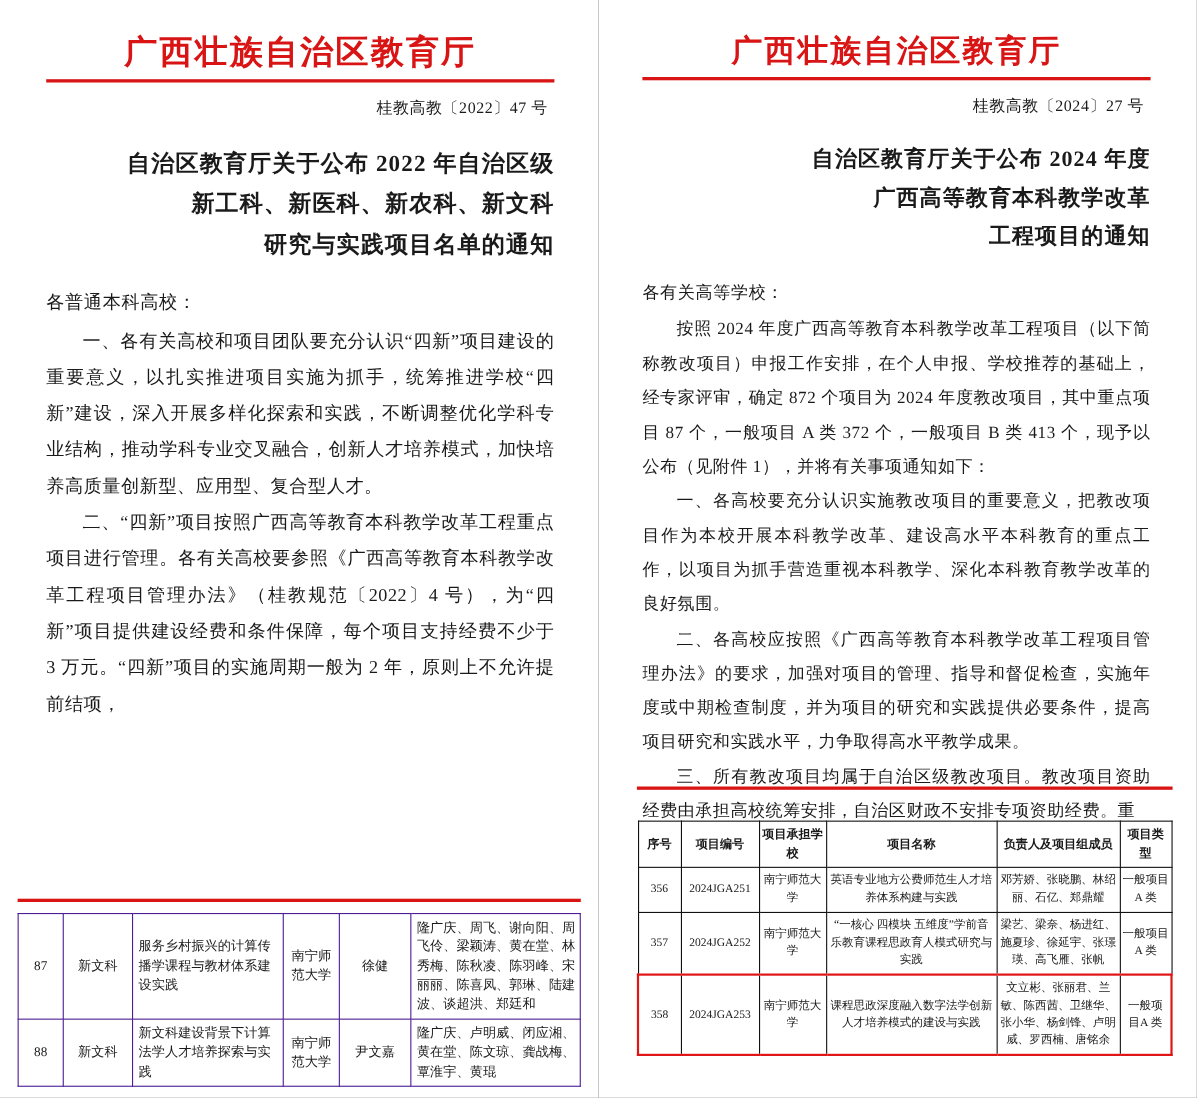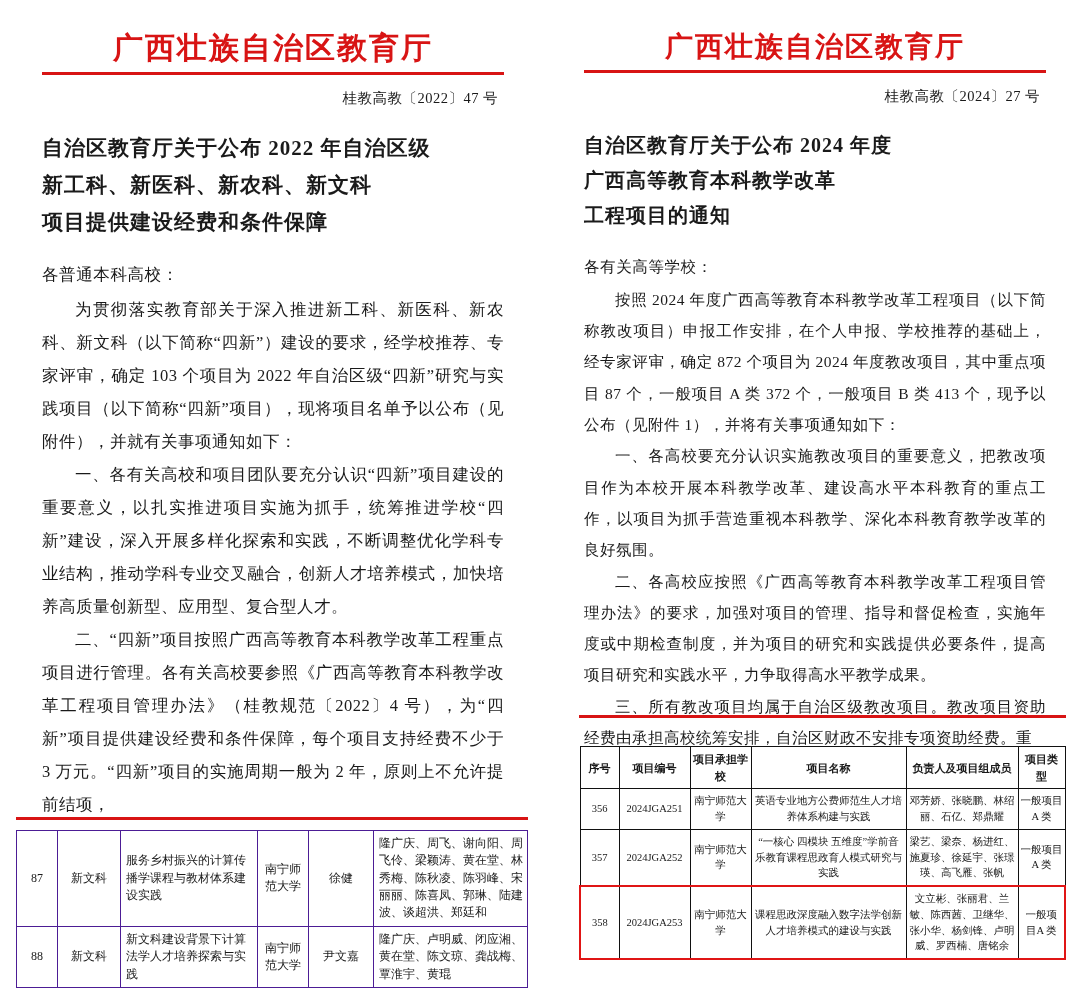--- a/index.html
+++ b/index.html
@@ -55,21 +55,21 @@
     margin: 4px 0 14px 0;
   }
   .doc-no {
     text-align: right;
     font-size: 14.5px;
     color: #1a1a1a;
     margin: 9px 6px 22px 0;
     letter-spacing: 0.5px;
   }
   .doc-title {
-    text-align: left;
+    text-align: right;
     font-size: 21px;
     font-weight: bold;
     line-height: 1.75;
     letter-spacing: 1px;
     margin-bottom: 18px;
   }
   .doc-right .doc-title { font-size: 20px; }
   .doc-title div { white-space: nowrap; }
   .salutation {
     font-size: 16.5px;
@@ -180,24 +180,23 @@
 
 <div class="page">
 
   <div class="doc doc-left">
     <div class="masthead">广西壮族自治区教育厅</div>
     <div class="red-rule"></div>
     <div class="doc-no">桂教高教〔2022〕47 号</div>
     <div class="doc-title">
       <div>自治区教育厅关于公布 2022 年自治区级</div>
       <div>新工科、新医科、新农科、新文科</div>
-      <div>项目提供建设经费和条件保障</div>
+      <div>研究与实践项目名单的通知</div>
     </div>
     <div class="salutation">各普通本科高校：</div>
-    <p class="para">为贯彻落实教育部关于深入推进新工科、新医科、新农科、新文科（以下简称“四新”）建设的要求，经学校推荐、专家评审，确定 103 个项目为 2022 年自治区级“四新”研究与实践项目（以下简称“四新”项目），现将项目名单予以公布（见附件），并就有关事项通知如下：</p>
     <p class="para">一、各有关高校和项目团队要充分认识“四新”项目建设的重要意义，以扎实推进项目实施为抓手，统筹推进学校“四新”建设，深入开展多样化探索和实践，不断调整优化学科专业结构，推动学科专业交叉融合，创新人才培养模式，加快培养高质量创新型、应用型、复合型人才。</p>
     <p class="para">二、“四新”项目按照广西高等教育本科教学改革工程重点项目进行管理。各有关高校要参照《广西高等教育本科教学改革工程项目管理办法》（桂教规范〔2022〕4 号），为“四新”项目提供建设经费和条件保障，每个项目支持经费不少于 3 万元。“四新”项目的实施周期一般为 2 年，原则上不允许提前结项，</p>
 
     <div class="tbl-left-wrap">
       <div class="sep-rule"></div>
       <table class="grid">
         <tbody>
           <tr>
             <td class="c-no">87</td>
             <td class="c-cat">新文科</td>

